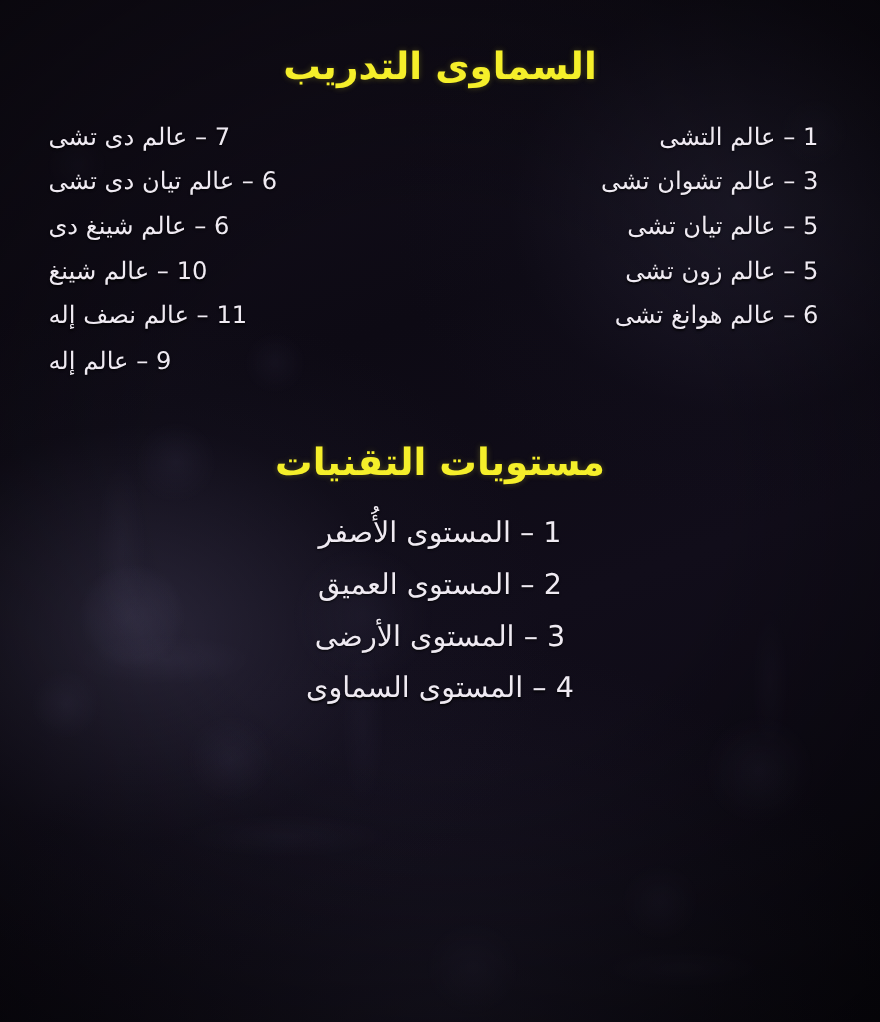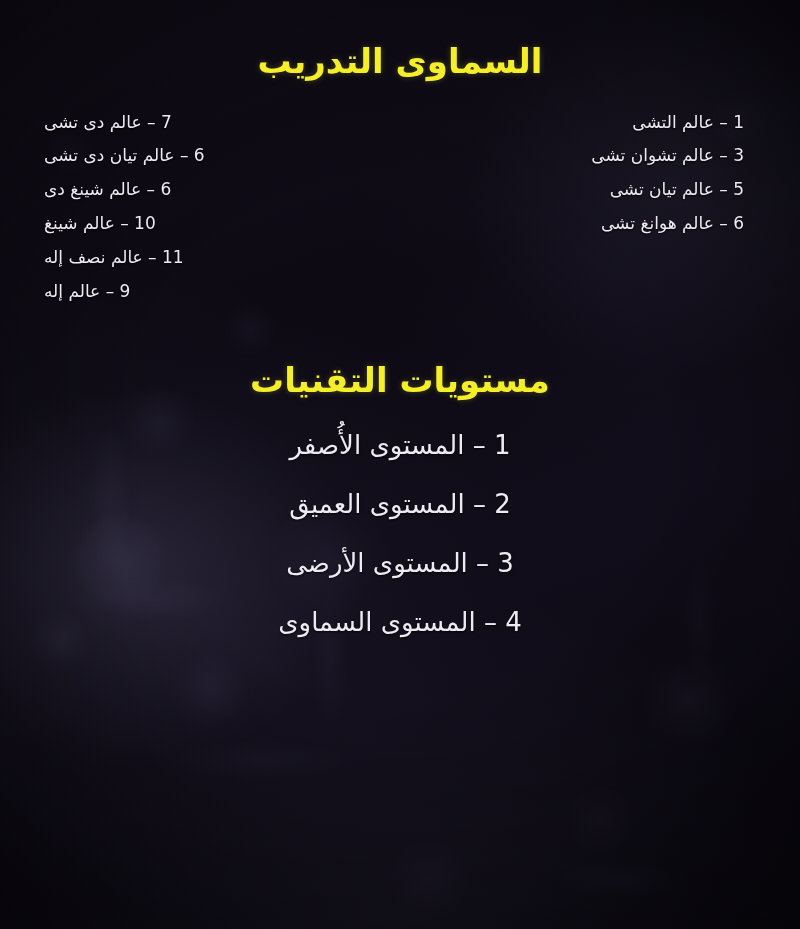--- a/index.html
+++ b/index.html
@@ -99,32 +99,32 @@
     display: flex;
     flex-direction: column;
     gap: 11px;
     min-width: 330px;
   }
   .col-right { align-items: flex-start; padding-right: 22px; }
   .col-left  { align-items: flex-end; padding-left: 10px; }
 
   .entry {
     color: #efeaf2;
-    font-size: 17px;
+    font-size: 22px;
     line-height: 1.35;
     white-space: nowrap;
     direction: rtl;
     text-shadow: 0 1px 2px rgba(0,0,0,0.8);
   }
 
   .single-col {
     display: flex;
     flex-direction: column;
     align-items: center;
-    gap: 24px;
+    gap: 12px;
     direction: rtl;
   }
   .single-col .entry { font-size: 26px; }
 </style>
 </head>
 <body>
 
 <div class="page">
   <div class="damask"></div>
   <div class="damask2"></div>
@@ -132,20 +132,21 @@
 
   <div class="content">
 
     <div class="heading heading-1">السماوى التدريب</div>
 
     <div class="two-col">
       <div class="col col-right">
         <div class="entry">1 – عالم التشى</div>
         <div class="entry">3 – عالم تشوان تشى</div>
         <div class="entry">5 – عالم تيان تشى</div>
+        <div class="entry">5 – عالم زون تشى</div>
         <div class="entry">6 – عالم هوانغ تشى</div>
       </div>
       <div class="col col-left">
         <div class="entry">7 – عالم دى تشى</div>
         <div class="entry">6 – عالم تيان دى تشى</div>
         <div class="entry">6 – عالم  شينغ دى</div>
         <div class="entry">10 – عالم شينغ</div>
         <div class="entry">11 – عالم  نصف إله</div>
         <div class="entry">9 – عالم إله</div>
       </div>

